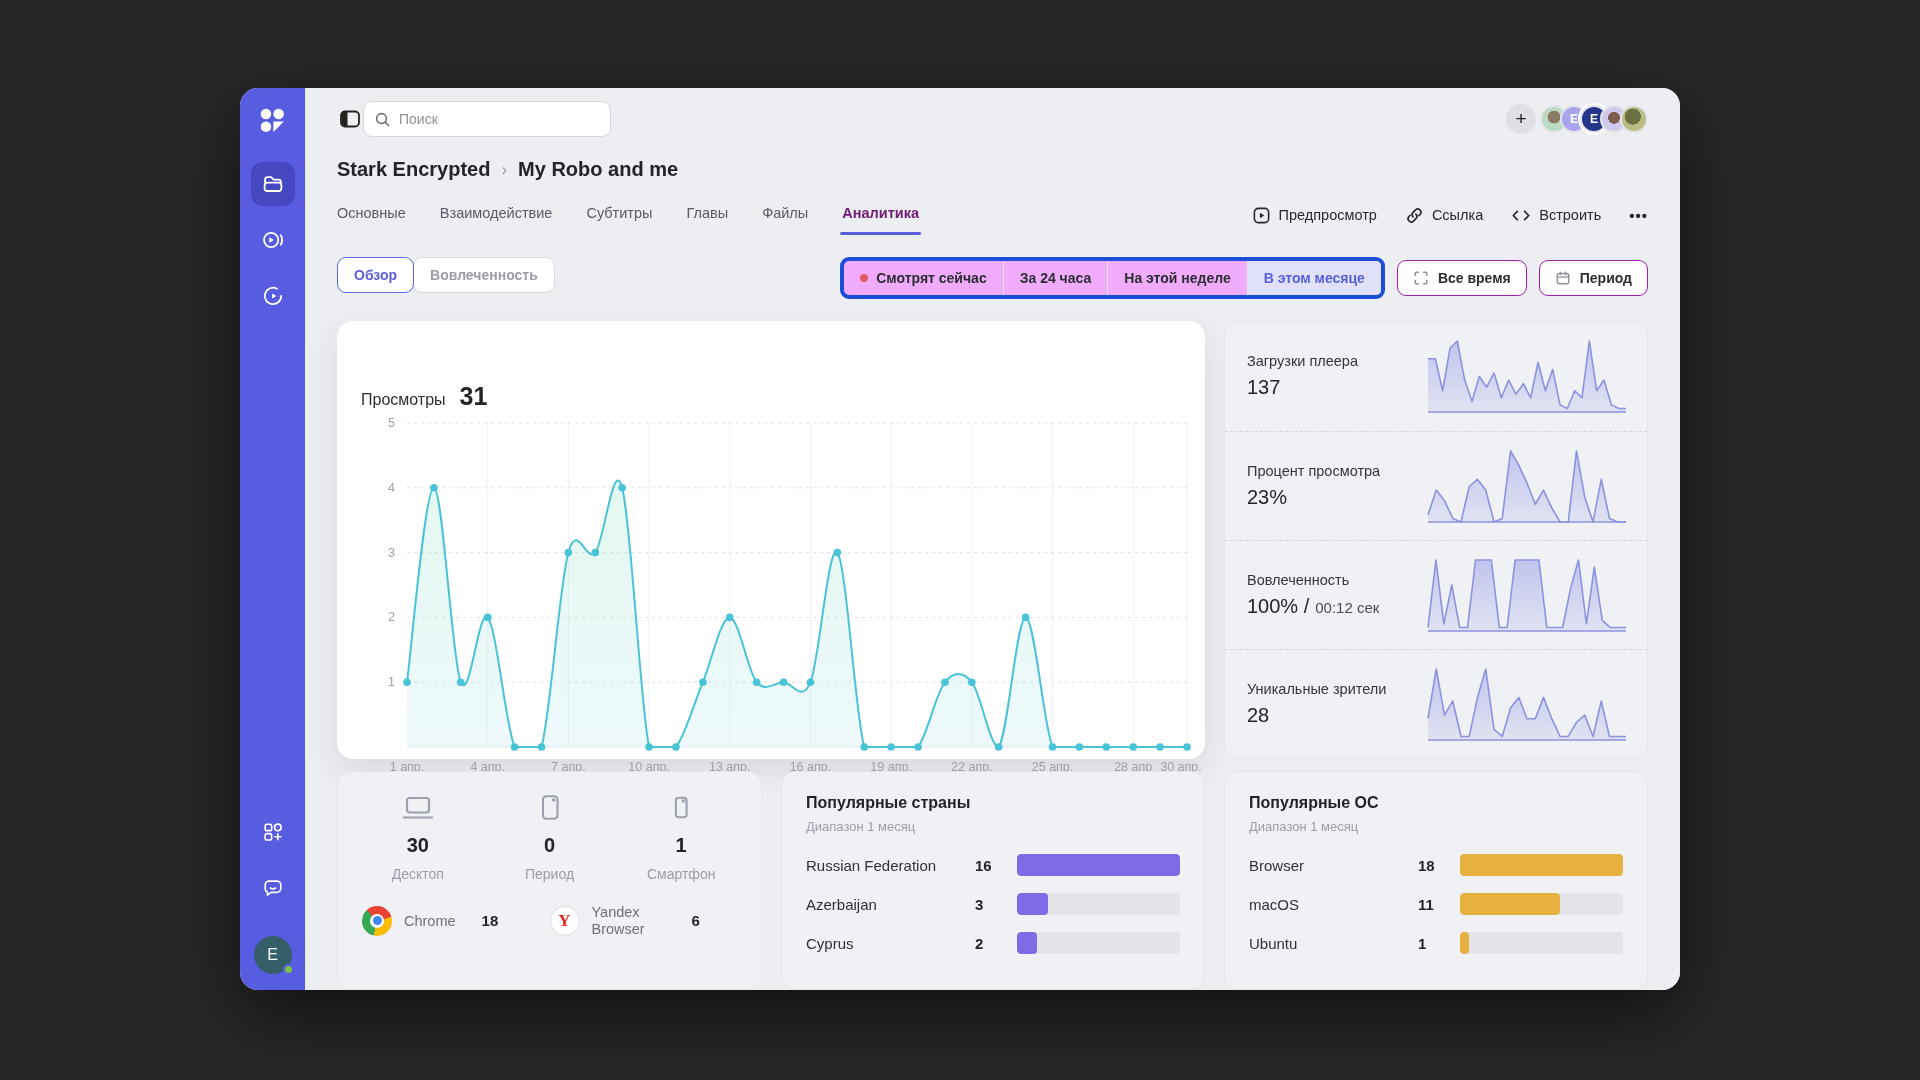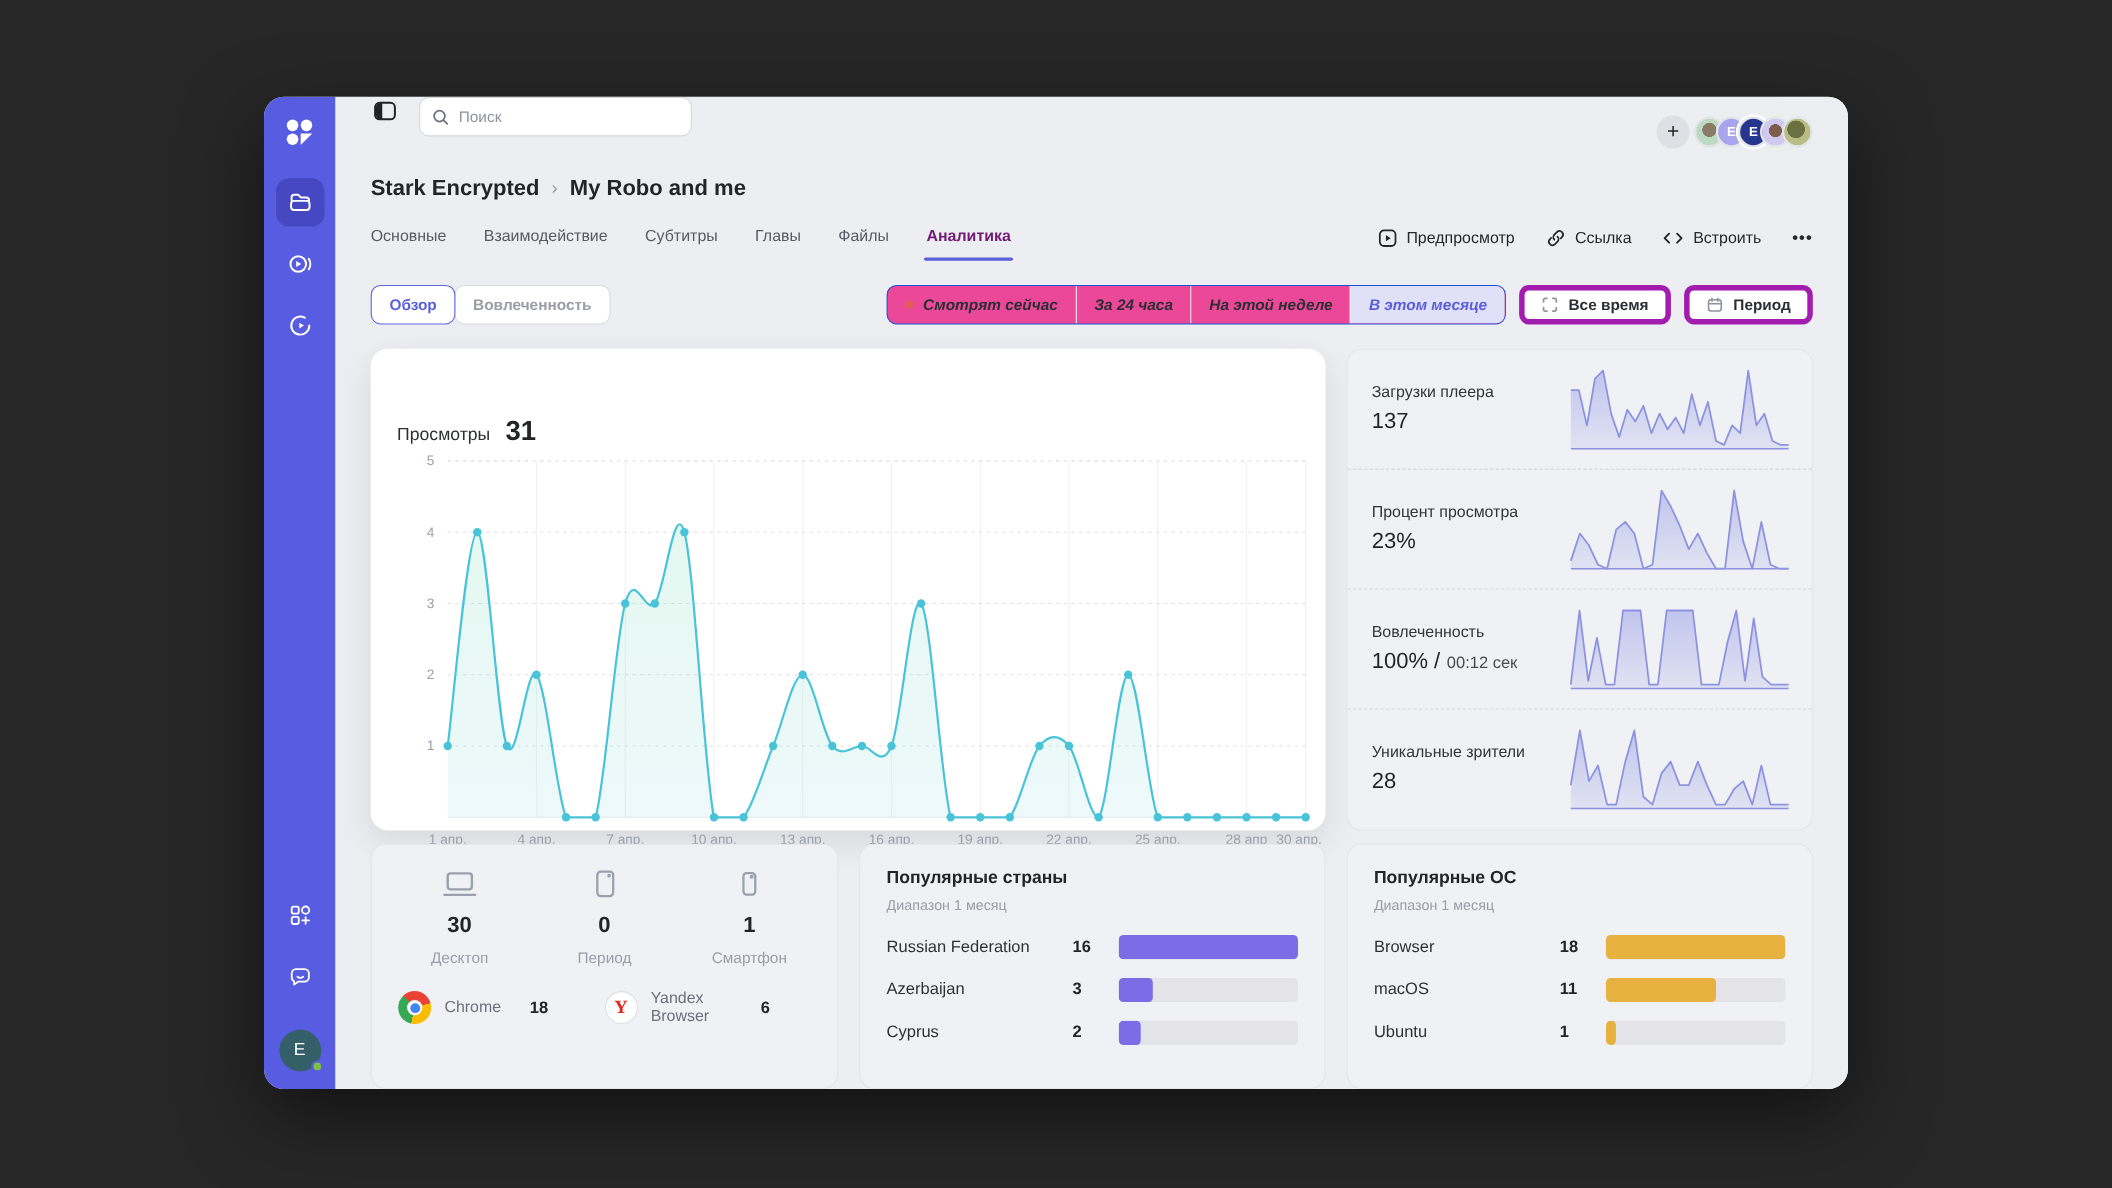--- a/index.html
+++ b/index.html
@@ -12,21 +12,21 @@
   .side-logo { width:34px; height:34px; margin-bottom:24px; display:flex; align-items:center; justify-content:center; }
   .nav-item { width:44px; height:44px; border-radius:12px; display:flex; align-items:center; justify-content:center; margin-bottom:12px; cursor:pointer; }
   .nav-item.active { background:rgba(20,20,110,.28); }
   .side-spacer { flex:1; }
   .side-avatar { width:38px; height:38px; border-radius:50%; background:#355f68; color:#fff; font-size:16px; display:flex; align-items:center; justify-content:center; position:relative; margin-top:14px; cursor:pointer; }
   .side-avatar .status { position:absolute; right:-2px; bottom:-1px; width:11px; height:11px; border-radius:50%; background:#7cc144; border:2px solid #585ce0; }
 
   
   .content { flex:1; display:flex; flex-direction:column; background:#edeef1; min-width:0; }
 
-  .topbar { height:74px; display:flex; padding:0 32px; gap:18px; }
+  .topbar { height:74px; display:flex; align-items:center; padding:0 32px; }
   .toggle-btn { width:26px; height:26px; display:flex; align-items:center; justify-content:center; cursor:pointer; }
   .search-box { width:248px; height:36px; background:#fff; border:1px solid #d6d7dc; border-radius:9px; display:flex; align-items:center; padding:0 10px; gap:8px; }
   .search-box input { border:none; outline:none; flex:1; font-size:14px; color:#2c2e33; background:transparent; font-family:"Liberation Sans",sans-serif; }
   .search-box input::placeholder { color:#8f929c; }
   .topbar-right { margin-left:auto; display:flex; align-items:center; }
   .plus-btn { width:30px; height:30px; border-radius:50%; background:#dfe0e5; display:flex; align-items:center; justify-content:center; font-size:19px; color:#222; cursor:pointer; }
   .avatars { display:flex; margin-left:12px; }
   .avatar { width:28px; height:28px; border-radius:50%; margin-left:-8px; border:2px solid #e4e5e9; display:flex; align-items:center; justify-content:center; font-size:12px; font-weight:bold; color:#fff; cursor:pointer; }
   .av1 { background:radial-gradient(circle at 50% 42%, #8a7a66 0 34%, #bcd9c4 36%); }
   .av2 { background:#a9a4ee; }
@@ -47,26 +47,26 @@
   .action-btn { display:flex; align-items:center; gap:8px; font-size:14.5px; color:#26282c; cursor:pointer; white-space:nowrap; }
   .more-btn { font-size:15px; letter-spacing:1px; color:#26282c; cursor:pointer; font-weight:bold; }
 
   .filterrow { padding:0 32px; margin-top:22px; display:flex; align-items:flex-start; }
   .seg-view { display:flex; }
   .btn-like { height:36px; display:flex; align-items:center; font-size:14px; font-weight:600; background:#fff; cursor:pointer; }
   .view-btn { padding:0 16px; border-radius:9px; border:1px solid #d9dade; color:#9a9da6; }
   .view-btn.active { border-color:#6065d9; color:#5a5fd9; position:relative; z-index:1; }
   .view-btn + .view-btn { margin-left:-1px; }
   .filters-right { margin-left:auto; display:flex; align-items:center; gap:12px; }
-  .seg-group { display:flex; border:1px solid #1d4ed8; border-radius:9px; overflow:hidden; background:#ec4899;font-style:italic; }
+  .seg-group { display:flex; border:4px solid #1d4ed8; border-radius:9px; overflow:hidden; background:#f0abfc; }
   .seg-item { height:34px; display:flex; align-items:center; gap:8px; padding:0 16px; font-size:14px; font-weight:600; color:#2c2e33; cursor:pointer; border-left:1px solid #e4e5e9; }
   .seg-item:first-child { border-left:none; }
   .seg-item.active { background:#e0e1f8; color:#5a5fd9; }
   .live-dot { width:8px; height:8px; border-radius:50%; background:#e25b5b; }
-  .icon-btn { gap:9px; padding:0 15px; border:5px solid #a21caf; border-radius:9px; color:#2c2e33; }
+  .icon-btn { gap:9px; padding:0 15px; border:1px solid #a21caf; border-radius:9px; color:#2c2e33; }
 
   .mainrow { padding:0 32px; margin-top:22px; display:flex; gap:19px; height:438px; }
   .chart-card { width:868px; flex:0 0 868px; background:#fff; border-radius:16px; box-shadow:0 12px 32px rgba(40,40,60,.10); padding:22px 0 0 24px; }
   .chart-title-row { display:flex; align-items:baseline; gap:14px;margin-top:39px; }
   .chart-title { font-size:16px; color:#2c2e33; }
   .chart-total { font-size:25px; font-weight:bold; color:#222428; }
 
   .stats-col { flex:1; background:#f0f1f4; border:1px solid #e4e5e9; border-radius:14px; display:flex; flex-direction:column; }
   .stat-card { flex:1; position:relative; padding:0 22px; display:flex; flex-direction:column; justify-content:center; }
   .stat-card + .stat-card { border-top:1px dashed #d5d6dc; }

